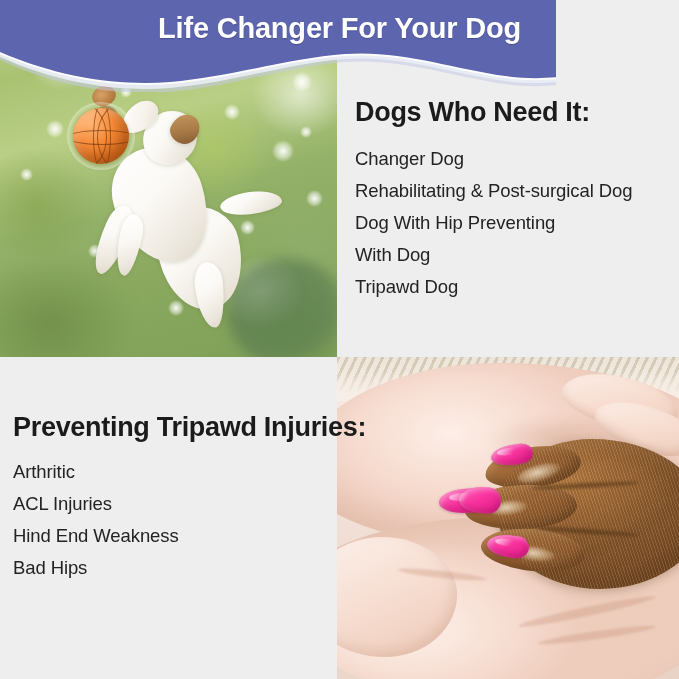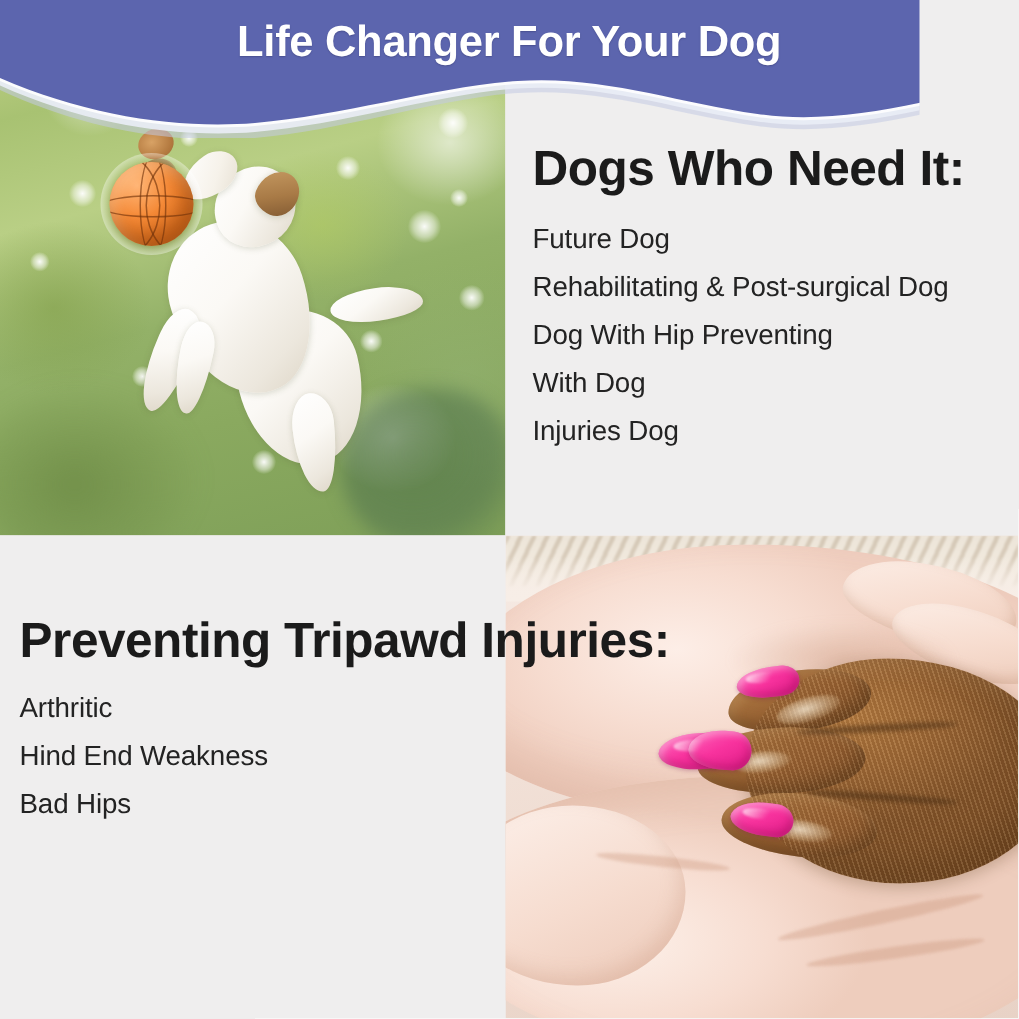--- a/index.html
+++ b/index.html
@@ -17,21 +17,21 @@
     width: 679px;
     height: 679px;
     overflow: hidden;
     background: #efeeee;
   }
 
   
   .header-band {
     position: absolute;
     left: 0; top: 0;
-    width: 613px;
+    width: 556px;
     height: 92px;
     overflow: hidden;
     z-index: 40;
     pointer-events: none;
   }
   .header-wave-svg {
     position: absolute;
     left: 0; top: 0;
     width: 679px;
     height: 92px;
@@ -64,21 +64,21 @@
 
   
   .panel-inner {
     position: absolute;
     left: 0; top: 0;
     width: 100%;
     height: 100%;
   }
   .panel-heading {
     position: absolute;
-    font-size: 33px;
+    font-size: 27px;
     font-weight: bold;
     color: #1b1b1b;
     letter-spacing: -0.3px;
     line-height: 30px;
     white-space: nowrap;
   }
   .tr-heading { left: 355px; top: 97px; }
   .bl-heading { left: 13px;  top: 412px; }
 
   .panel-list {
@@ -552,30 +552,31 @@
         <div class="nail-gloss" style="left:4px;top:54px;width:26px;height:8px;transform:rotate(-3deg);"></div>
         <div class="nailcap nailcap-3"></div>
         <div class="nail-gloss" style="left:50px;top:100px;width:24px;height:7px;transform:rotate(7deg);"></div>
       </div>
     </div>
   </div>
 
   <div class="panel-inner" style="pointer-events:none;">
     <div class="panel-heading tr-heading">Dogs Who Need It:</div>
     <ul class="panel-list tr-list">
-      <li>Future Dog</li>
+      <li>Changer Dog</li>
       <li>Rehabilitating &amp; Post-surgical Dog</li>
       <li>Dog With Hip Preventing</li>
       <li>With Dog</li>
-      <li>Injuries Dog</li>
+      <li>Tripawd Dog</li>
     </ul>
 
     <div class="panel-heading bl-heading">Preventing Tripawd Injuries:</div>
     <ul class="panel-list bl-list">
       <li>Arthritic</li>
+      <li>ACL Injuries</li>
       <li>Hind End Weakness</li>
       <li>Bad Hips</li>
     </ul>
   </div>
 
   <div class="header-band">
     <svg class="header-wave-svg" viewBox="0 0 679 92" preserveAspectRatio="none">
 
       <path d="M0,60 C60,88 120,96 170,92 C230,87 290,66 345,62 C400,58 450,76 505,84 C560,92 620,76 679,60 L679,0 L0,0 Z" fill="#c3cae3" opacity="0.55"></path>
       <path d="M0,57 C60,84 120,92 170,88 C230,83 290,63 345,59 C400,55 450,73 505,81 C560,89 620,73 679,57 L679,0 L0,0 Z" fill="#eaedf6" opacity="0.9"></path>

